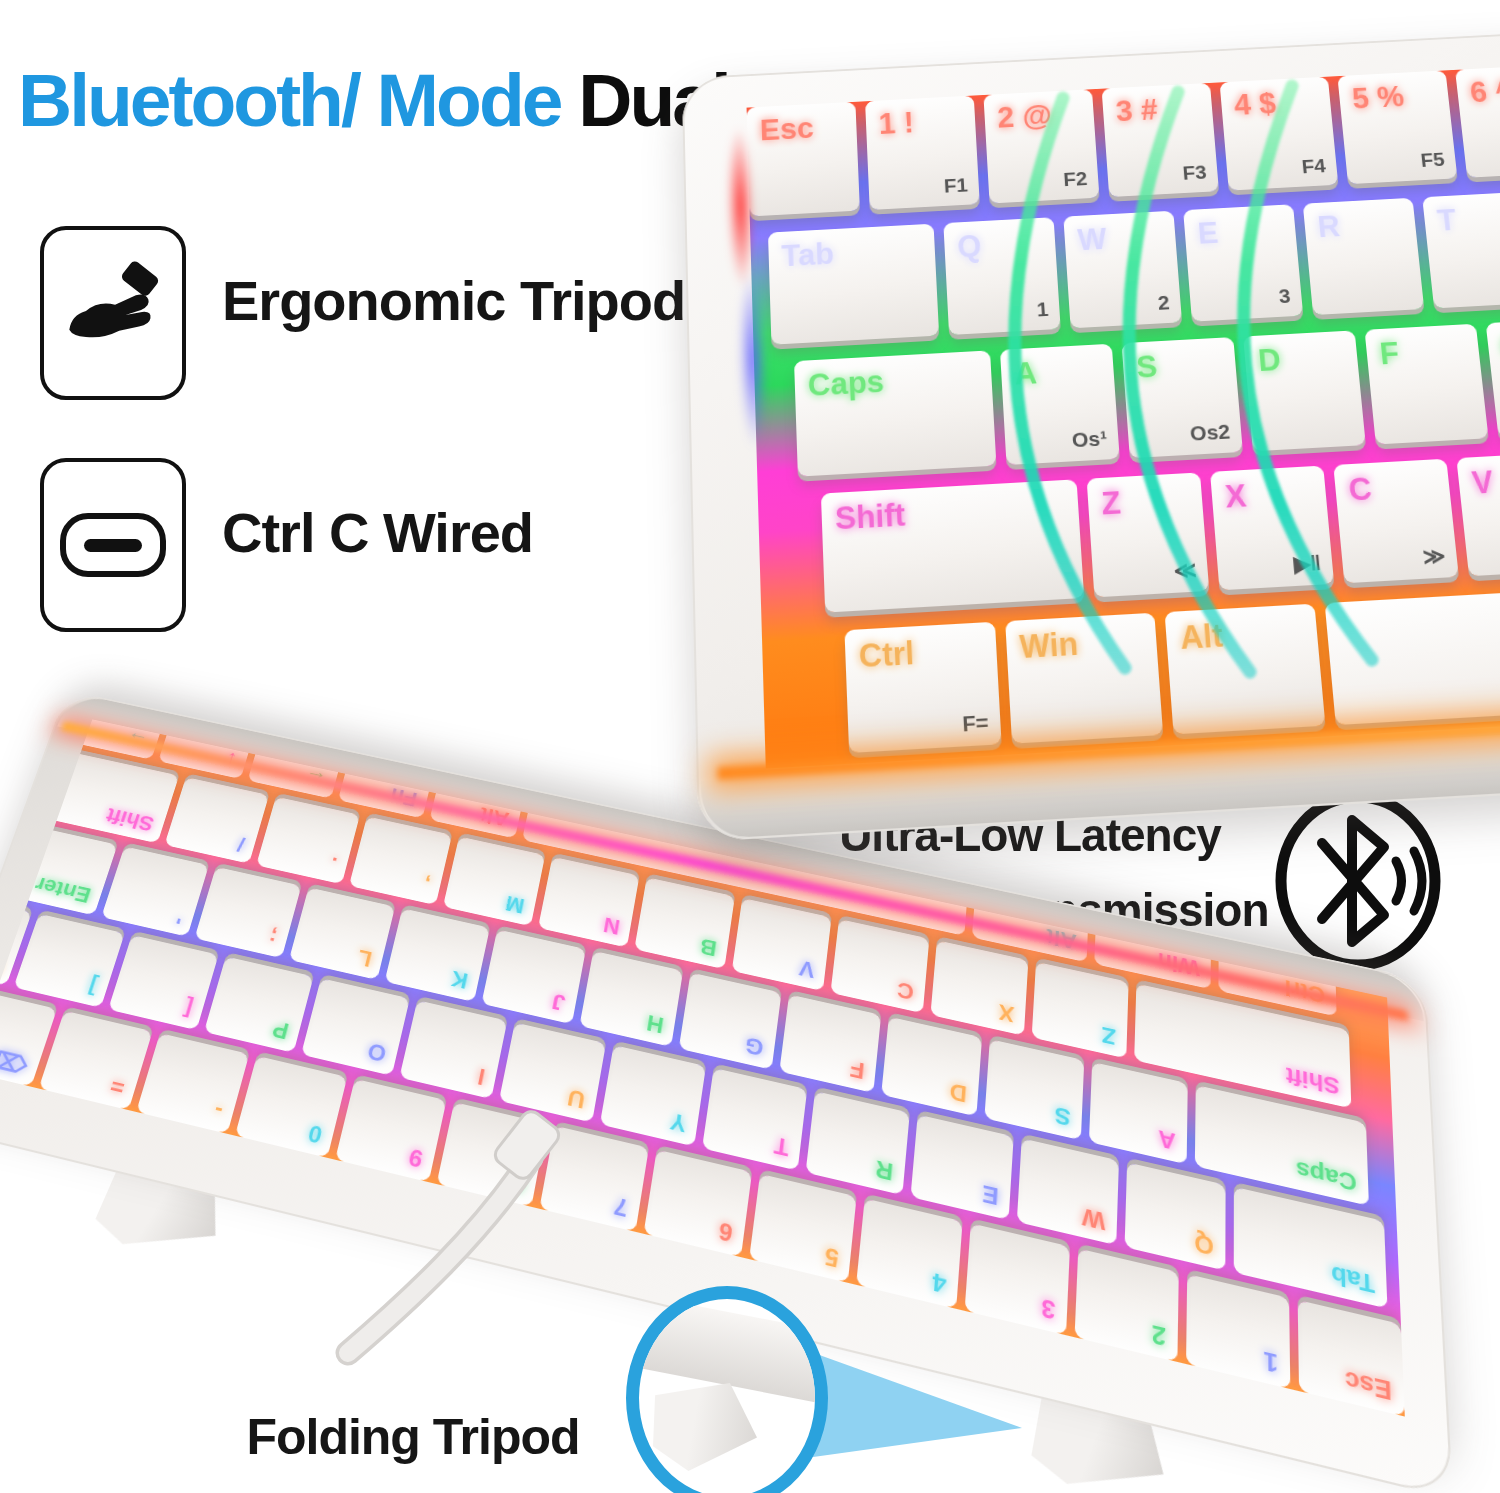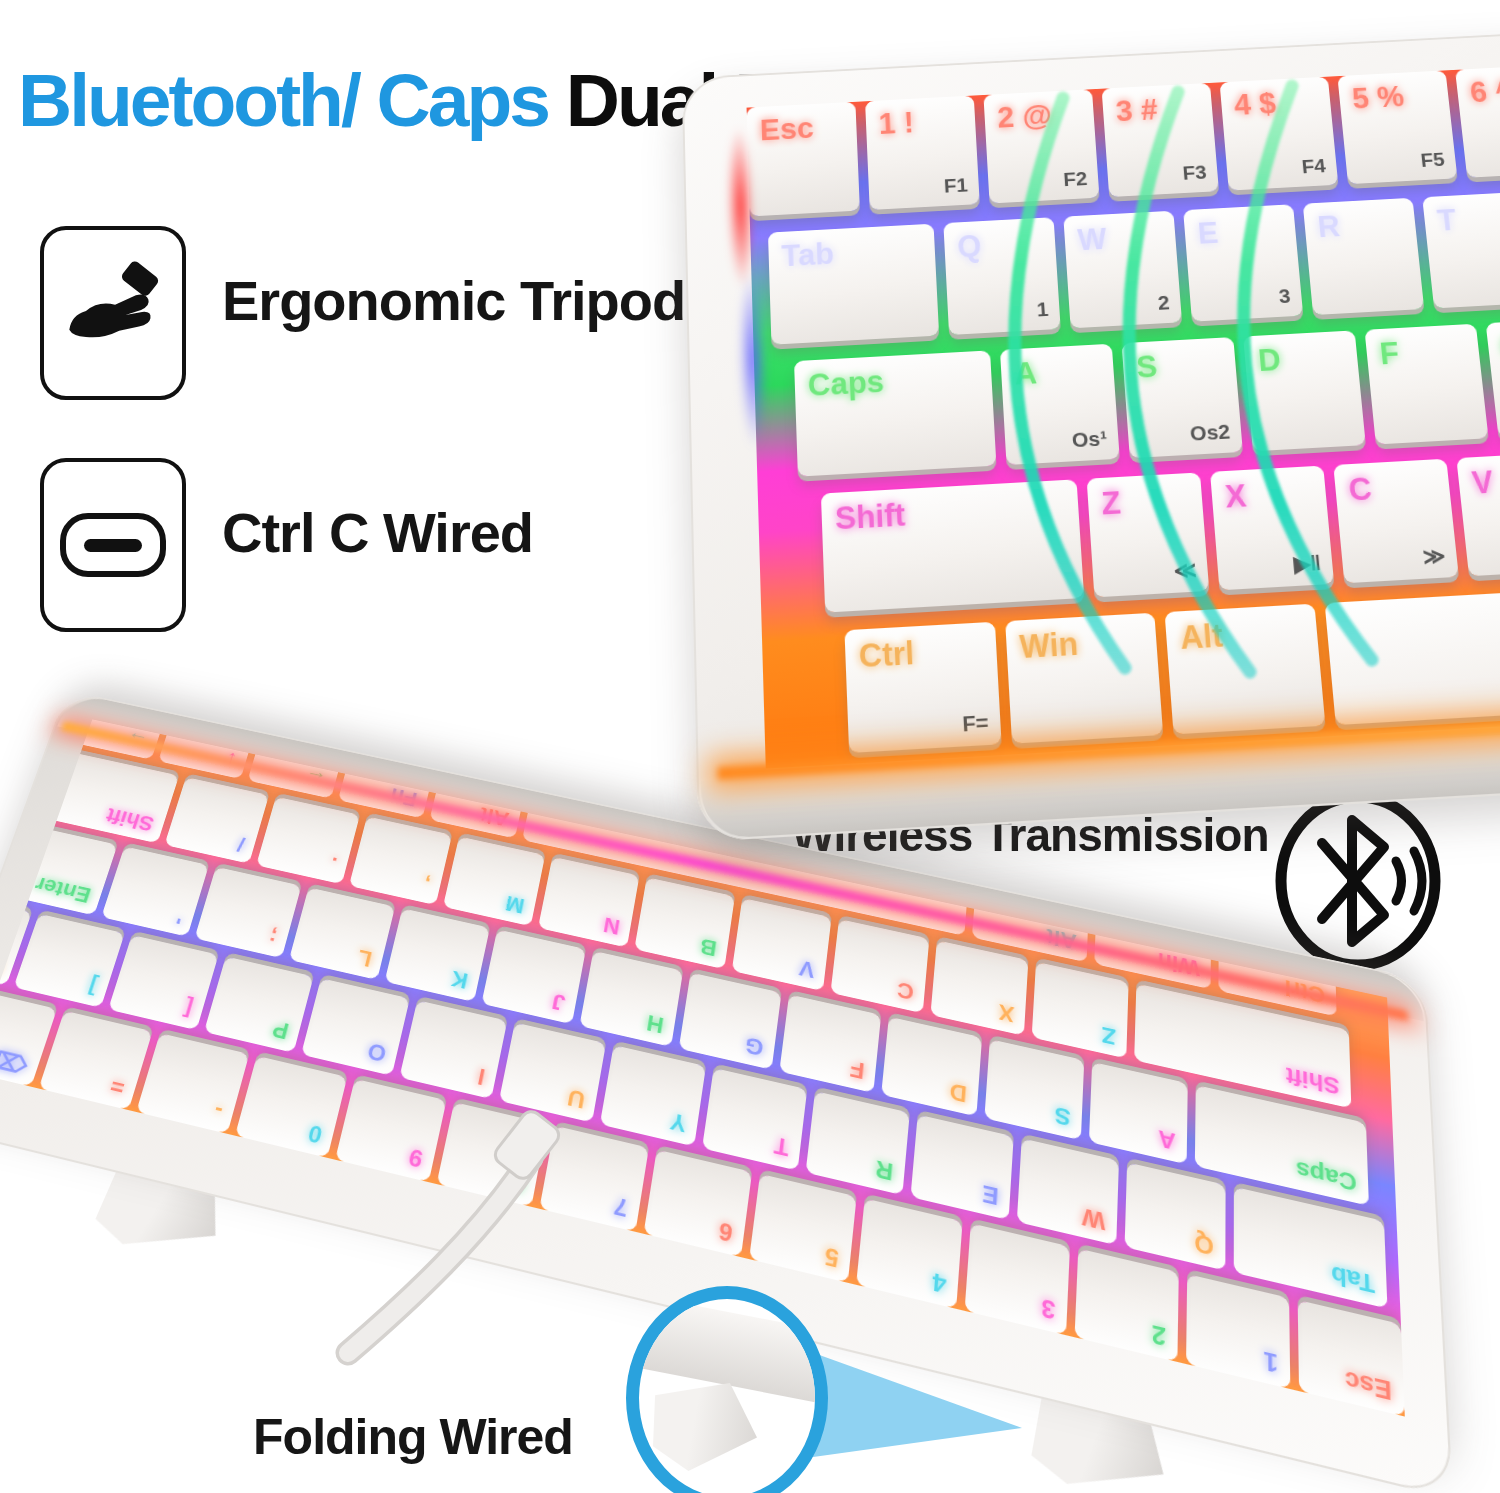--- a/index.html
+++ b/index.html
@@ -475,38 +475,39 @@
         <feGaussianBlur stdDeviation="1.4"></feGaussianBlur>
       </filter>
   </defs>
   <g fill="none" stroke="url(#arcGrad)" stroke-width="13" stroke-linecap="round" filter="url(#arcBlur)">
     <path d="M 1063 98 C 995 280 985 470 1125 668"></path>
     <path d="M 1178 92 C 1108 275 1098 465 1250 672"></path>
     <path d="M 1292 86 C 1222 270 1212 455 1372 660"></path>
   </g>
 </svg>
 
-<h1 class="headline"><span class="hl-blue">Bluetooth/ Caps </span><span class="hl-black">Dual Mode</span></h1>
+<h1 class="headline"><span class="hl-blue">Bluetooth/ Mode </span><span class="hl-black">Dual Mode</span></h1>
 
 <div class="feat-box f1">
   <svg width="104" height="104" viewBox="0 0 100 100">
     <rect x="60" y="6" width="32" height="22" rx="5" fill="#111" transform="rotate(38 76 17)"></rect>
     <path fill="#111" d="M 8 66 Q 10 52 24 48 Q 36 38 52 42 L 72 33 Q 81 30 84 37 Q 86 43 77 47 L 62 52 L 78 49 Q 87 48 86 55 Q 85 61 75 63 L 56 67 Q 40 75 24 73 Q 11 72 8 66 Z"></path>
   </svg>
 </div>
 <div class="feat-label f1">Ergonomic Tripod</div>
 
 <div class="feat-box f2">
   <div class="usbc-outer">
     <div class="usbc-inner"></div>
   </div>
 </div>
 <div class="feat-label f2">Ctrl C Wired</div>
 
 <div class="wireless-text">
+  <div>Ultra-Low Latency</div>
   <div>Wireless Transmission</div>
 </div>
 <svg class="bt-icon" width="172" height="182" viewBox="0 0 172 182">
   <ellipse cx="86" cy="91" rx="77" ry="84" fill="none" stroke="#0d0d0d" stroke-width="11"></ellipse>
   <path d="M 50 53 L 112 125 L 80 152 L 80 30 L 112 57 L 50 129" fill="none" stroke="#0d0d0d" stroke-width="10" stroke-linejoin="round" stroke-linecap="round"></path>
   <path d="M 124 71 q 11 20 0 40" fill="none" stroke="#0d0d0d" stroke-width="9" stroke-linecap="round"></path>
   <path d="M 142 61 q 16 30 0 60" fill="none" stroke="#0d0d0d" stroke-width="9" stroke-linecap="round"></path>
 </svg>
 
 <svg class="overlay-svg" width="1500" height="1493" viewBox="0 0 1500 1493">
@@ -515,13 +516,13 @@
   <rect x="506" y="1114" width="42" height="62" rx="10" fill="#f1efed" stroke="#d0cdca" stroke-width="3" transform="rotate(38 527 1145)"></rect>
 </svg>
 
 <svg class="callout-triangle" width="1500" height="1493" viewBox="0 0 1500 1493">
   <polygon points="800,1348 806,1458 1022,1428" fill="#8fd2f2"></polygon>
 </svg>
 <div class="callout-circle">
   <div class="cc-band"></div>
   <div class="cc-foot"></div>
 </div>
-<div class="folding-label">Folding Wired</div>
+<div class="folding-label">Folding Tripod</div>
 
 </body></html>

